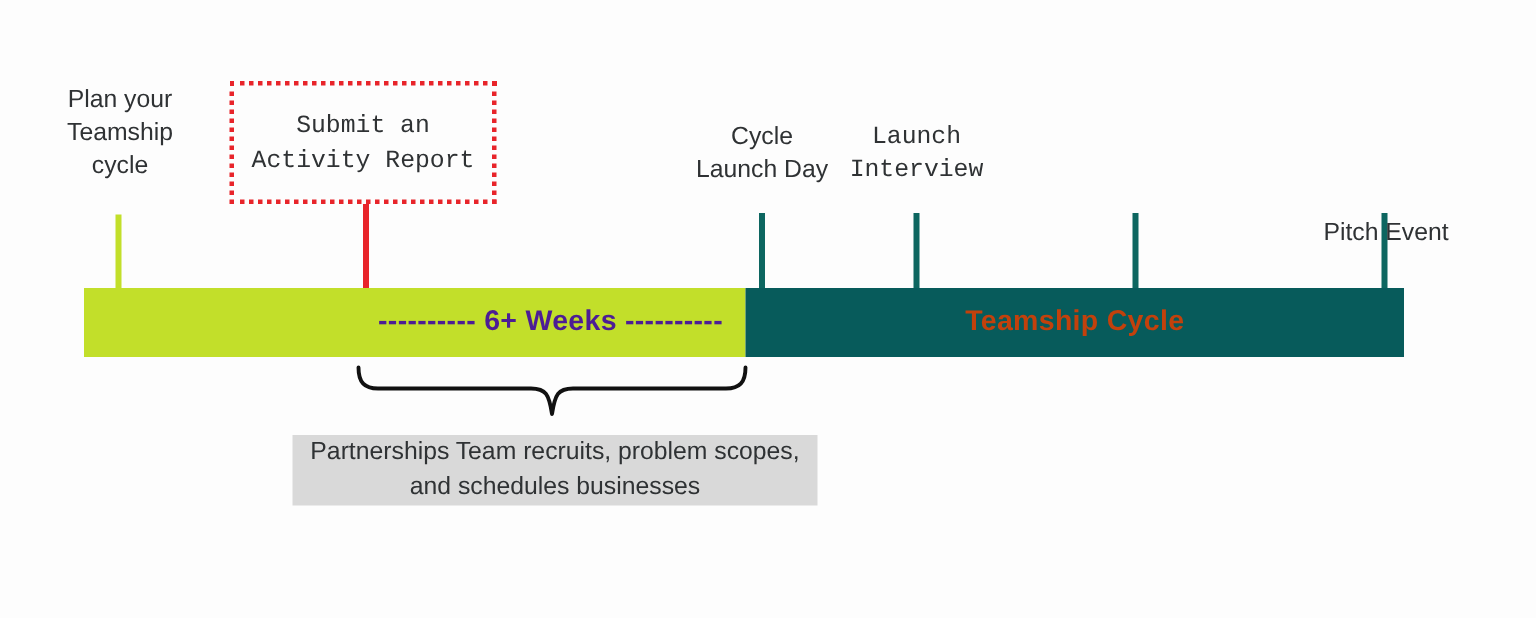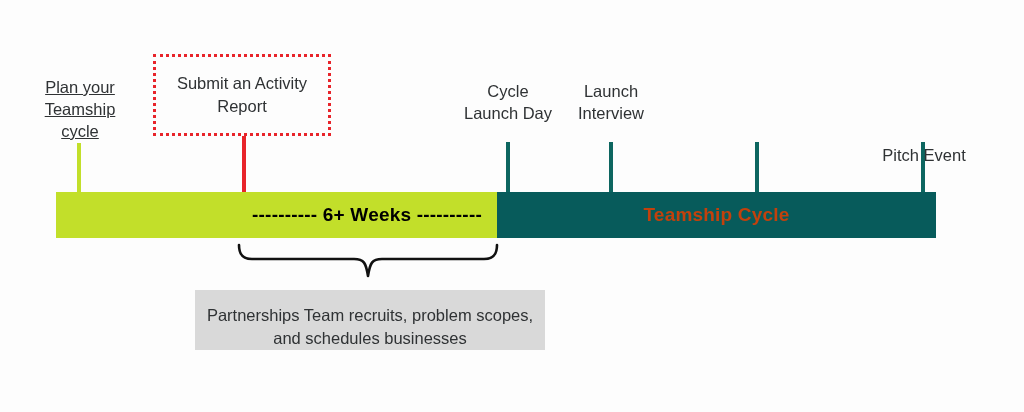--- a/index.html
+++ b/index.html
@@ -41,21 +41,21 @@
     line-height: 46px;
     font-size: 19px;
     font-weight: bold;
     letter-spacing: 0.2px;
     white-space: nowrap;
     text-align: center;
   }
   .bar-label-weeks {
     left: 237px;
     width: 260px;
-    color: #000000;
+    color: #4c1d95;
   }
   .bar-label-cycle {
     left: 497px;
     width: 439px;
     color: #c2410c;
   }
 
   
   .tick {
     position: absolute;
@@ -84,39 +84,40 @@
     display: flex;
     align-items: center;
     justify-content: center;
   }
   .callout-text {
     font-size: 16.5px;
     line-height: 23px;
     color: #e8242a;
     text-align: center;
     padding: 0 6px;
+    font-family: Liberation Mono, monospace;
   }
 
   
   .brace {
     position: absolute;
     left: 236px;
     top: 243px;
     width: 264px;
     height: 40px;
   }
   .note-box {
     position: absolute;
     left: 195px;
     top: 290px;
     width: 350px;
-    height: 60px;
+    height: 47px;
     background: #d9d9d9;
     display: flex;
-    align-items: flex-end;
+    align-items: flex-start;
     justify-content: center;
   }
   .note-text {
     font-size: 16.5px;
     line-height: 23px;
     color: #2f3234;
     text-align: center;
     padding: 0 10px;
   }
 </style>
@@ -132,28 +133,28 @@
 
   <div class="bar-label bar-label-cycle">Teamship Cycle</div>
 
   <div class="tick" style="left:77px; top:143px; height:49px; background:#c2df2a;"></div>
   <div class="tick" style="left:242px; top:136px; height:56px; background:#e8242a;"></div>
   <div class="tick" style="left:506px; top:142px; height:50px; background:#0d6660;"></div>
   <div class="tick" style="left:609px; top:142px; height:50px; background:#0d6660;"></div>
   <div class="tick" style="left:755px; top:142px; height:50px; background:#0d6660;"></div>
   <div class="tick" style="left:921px; top:142px; height:50px; background:#0d6660;"></div>
 
-  <div class="tlabel" style="left:28px; top:76px; width:104px;text-decoration:underline;">Plan your
+  <div class="tlabel" style="left:28px; top:55px; width:104px;">Plan your
 Teamship
 cycle</div>
 
   <div class="tlabel" style="left:446px; top:80px; width:124px;">Cycle
 Launch Day</div>
 
-  <div class="tlabel" style="left:556px; top:80px; width:110px;">Launch
+  <div class="tlabel" style="left:556px; top:80px; width:110px;font-family:Liberation Mono, monospace;">Launch
 Interview</div>
 
 
   <div class="tlabel" style="left:866px; top:96px; width:116px;margin-top:48px;">Pitch Event</div>
 
   <div class="callout">
     <div class="note-text callout-text">Submit an Activity Report</div>
   </div>
 
   <svg class="brace" viewBox="0 0 264 40" preserveAspectRatio="none">

